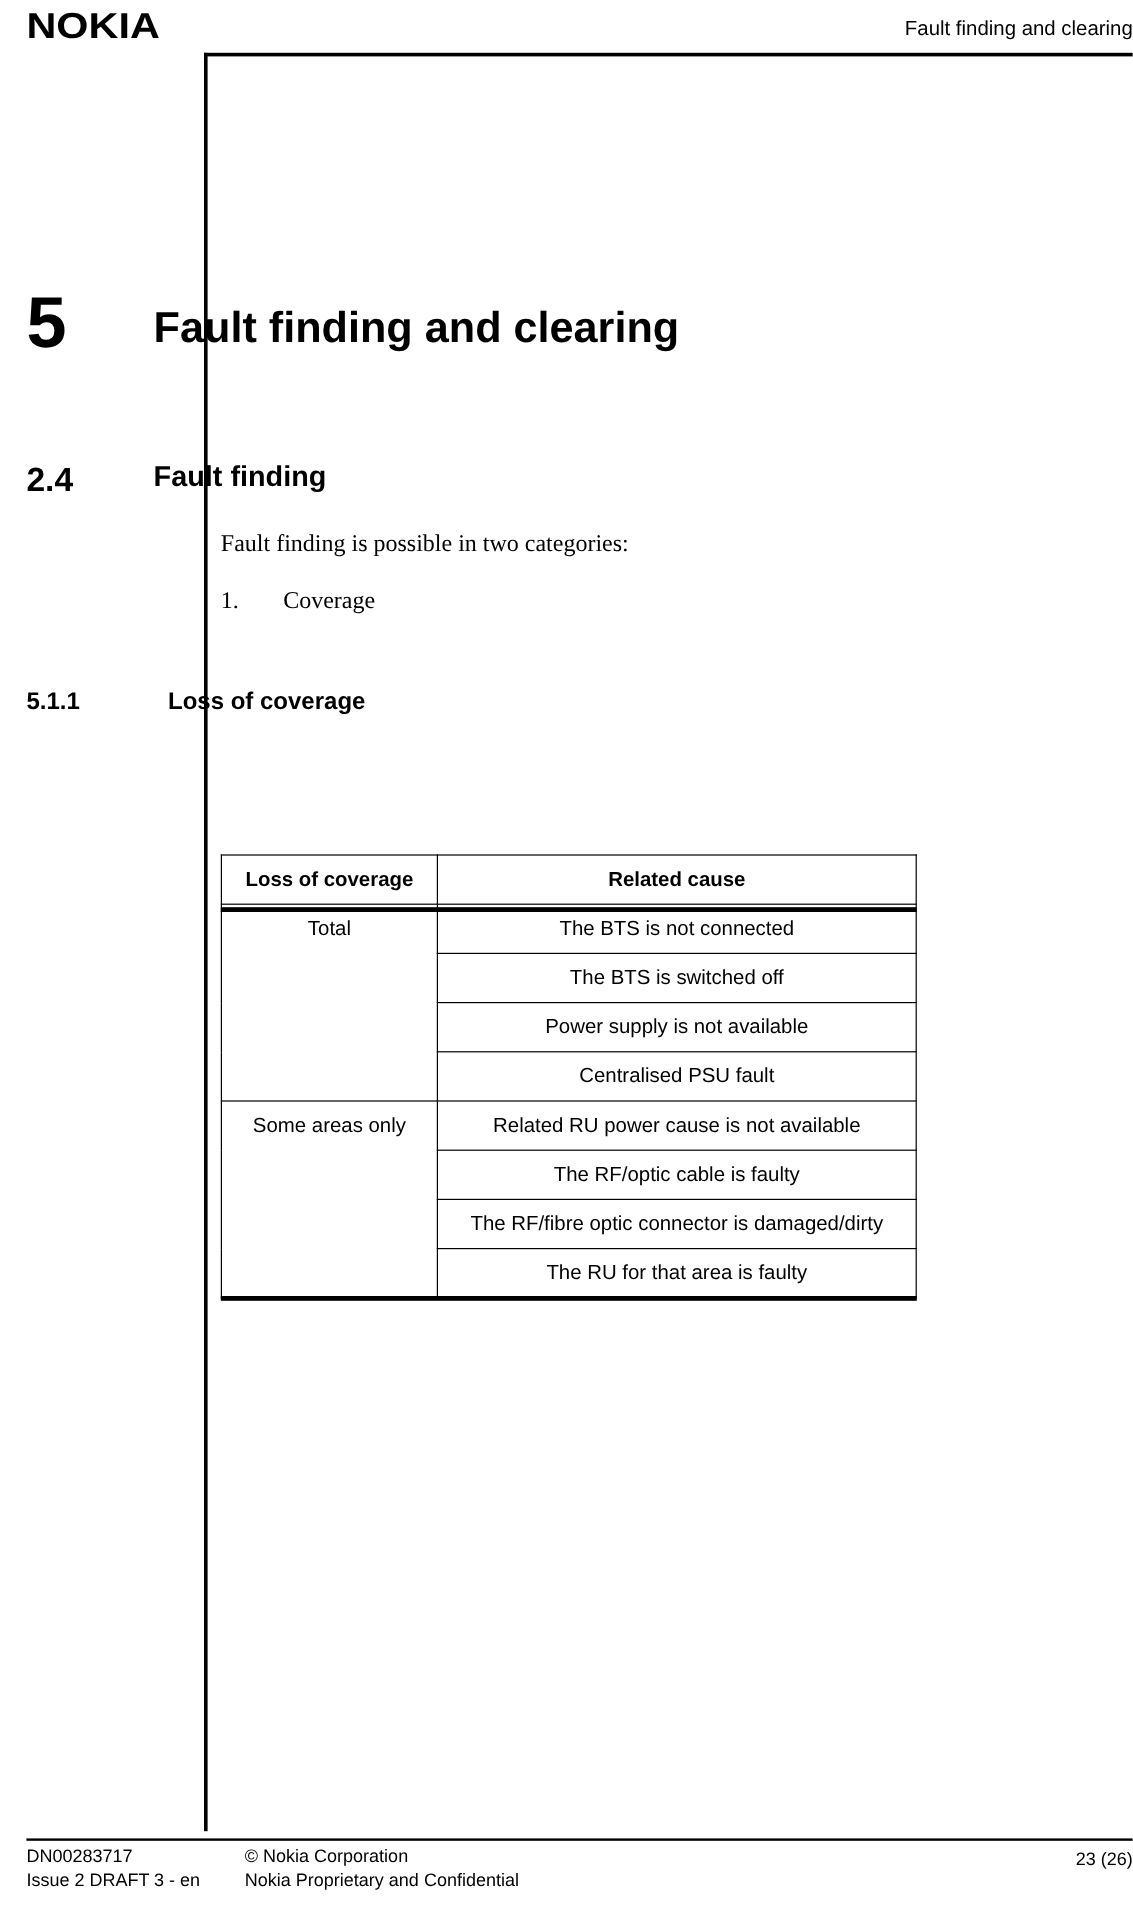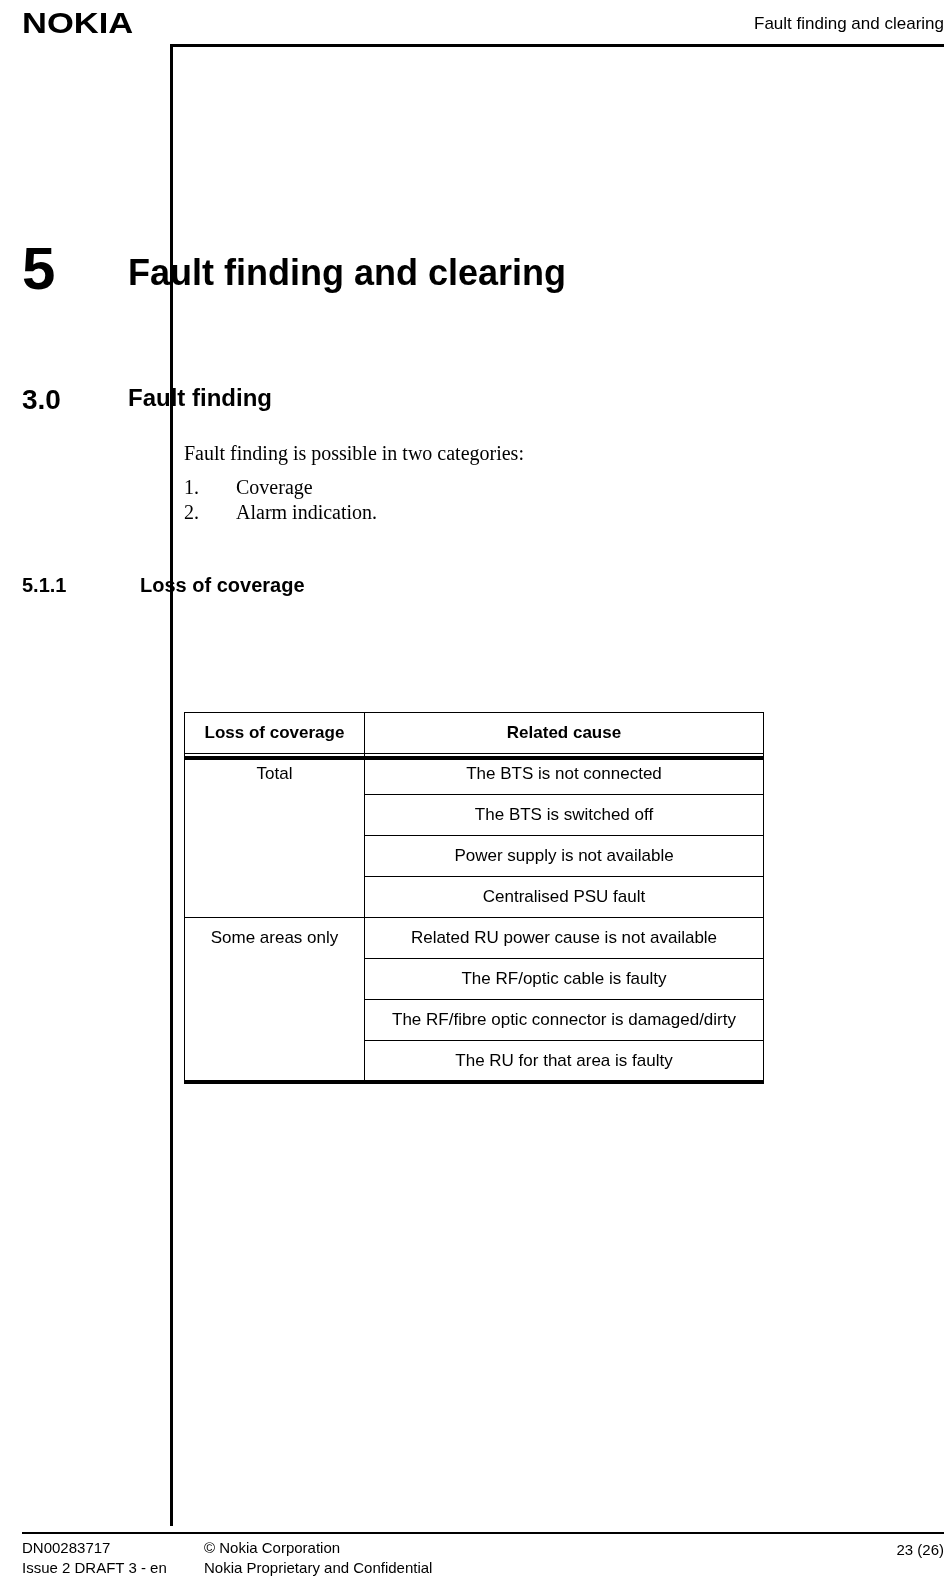--- a/index.html
+++ b/index.html
@@ -19,21 +19,21 @@
   .content { position: absolute; top: 44px; left: 0; right: 0; bottom: 70px; }
 
   .chapter-num { position: absolute; top: 190px; left: 22px; font-size: 60px; font-weight: 900; font-family: Arial, Helvetica, sans-serif; }
   .chapter-title { position: absolute; top: 208px; left: 128px; font-size: 36px; font-weight: 700; }
 
   .sec-num-1 { position: absolute; top: 340px; left: 22px; font-size: 28px; font-weight: 700; }
   .sec-title-1 { position: absolute; top: 340px; left: 128px; font-size: 24px; font-weight: 700; }
 
   .body-1 { position: absolute; top: 398px; left: 184px; right: 10px; font-family: 'Times New Roman', Times, serif; font-size: 20px; }
   .ol-1 { position: absolute; top: 430px; left: 184px; right: 10px; font-family: 'Times New Roman', Times, serif; font-size: 20px; }
-  .ol-1 .li { margin-top: 2px; }
+  .ol-1 .li { margin-top: 16px; }
   .ol-1 .num { display: inline-block; width: 52px; }
 
   .subsec-num { position: absolute; top: 530px; left: 22px; font-size: 20px; font-weight: 700; }
   .subsec-title { position: absolute; top: 530px; left: 140px; font-size: 20px; font-weight: 700; }
 
   .body-2 { position: absolute; top: 578px; left: 184px; right: 10px; font-family: 'Times New Roman', Times, serif; font-size: 20px; line-height: 1.3; }
 
   
   .tbl { position: absolute; top: 668px; left: 184px; width: 580px; border-collapse: collapse; }
   .tbl th, .tbl td { border: 1px solid #000; padding: 10px 14px; font-size: 17px; text-align: center; vertical-align: top; font-family: Arial, Helvetica, sans-serif; }
@@ -60,31 +60,28 @@
   </div>
 
   <div class="rule-top"></div>
   <div class="rule-left"></div>
 
   <div class="content">
 
     <div class="chapter-num">5</div>
     <div class="chapter-title">Fault finding and clearing</div>
 
-    <div class="sec-num-1">3.0</div>
+    <div class="sec-num-1">2.4</div>
     <div class="sec-title-1">Fault finding</div>
 
     <div class="body-1">Fault finding is possible in two categories:</div>
 
     <div class="ol-1">
       <div class="li">
         <span class="num">1.</span><span>Coverage</span>
-      </div>
-      <div class="li">
-        <span class="num">2.</span><span>Alarm indication.</span>
       </div>
     </div>
 
     <div class="subsec-num">5.1.1</div>
     <div class="subsec-title">Loss of coverage</div>
 
 
     <div class="tbl-outer-top" style="top: 712px;"></div>
     <table class="tbl">
       <thead>

